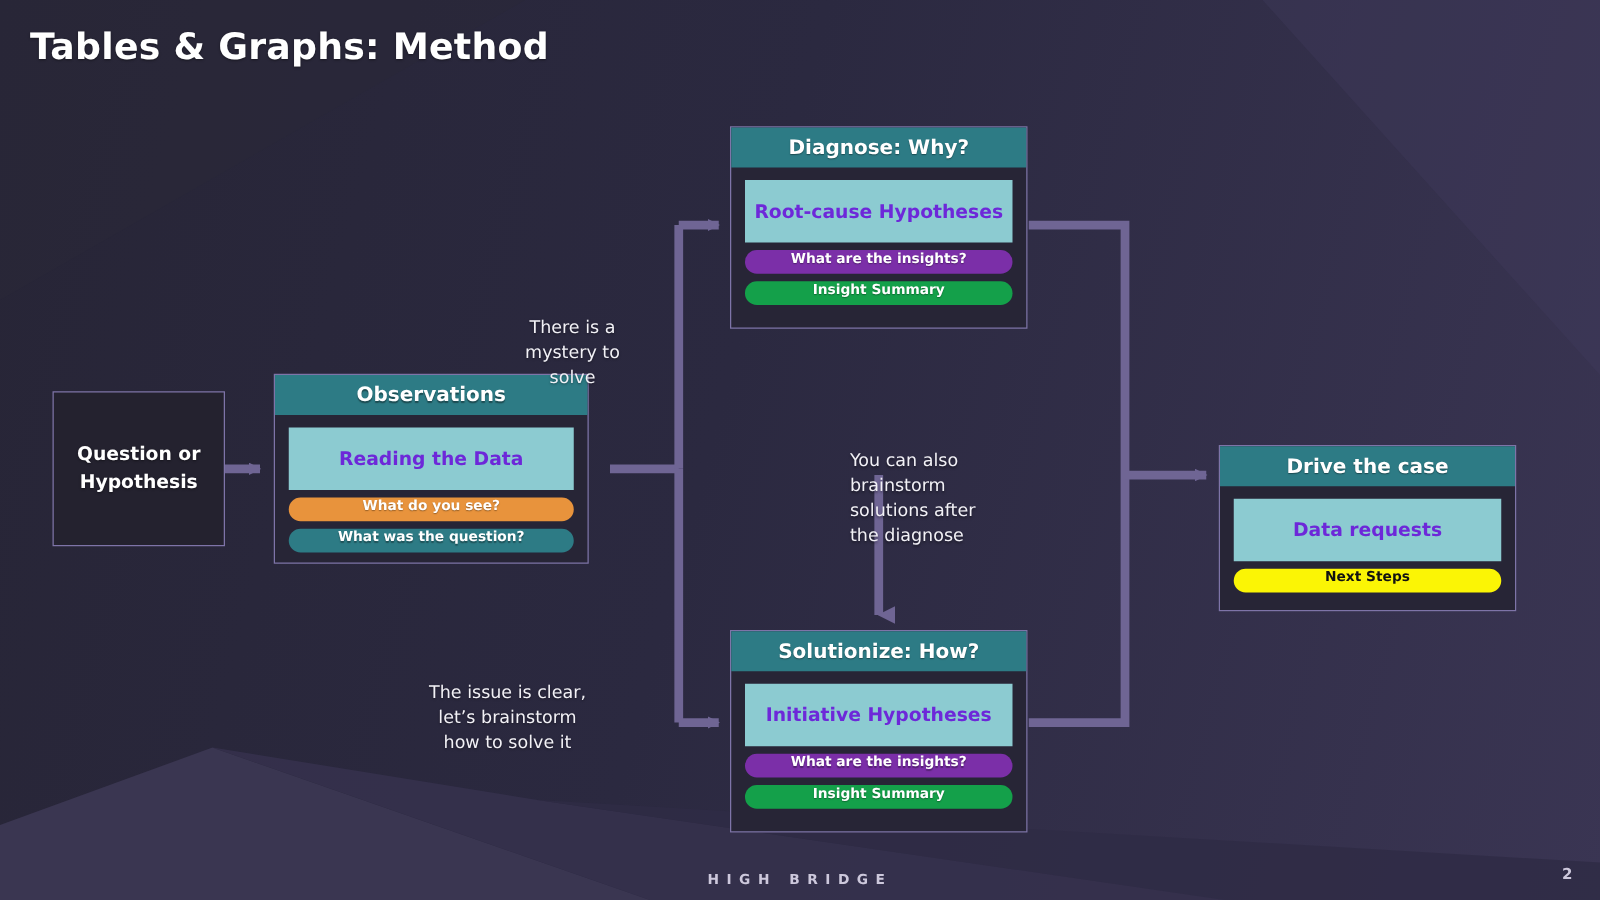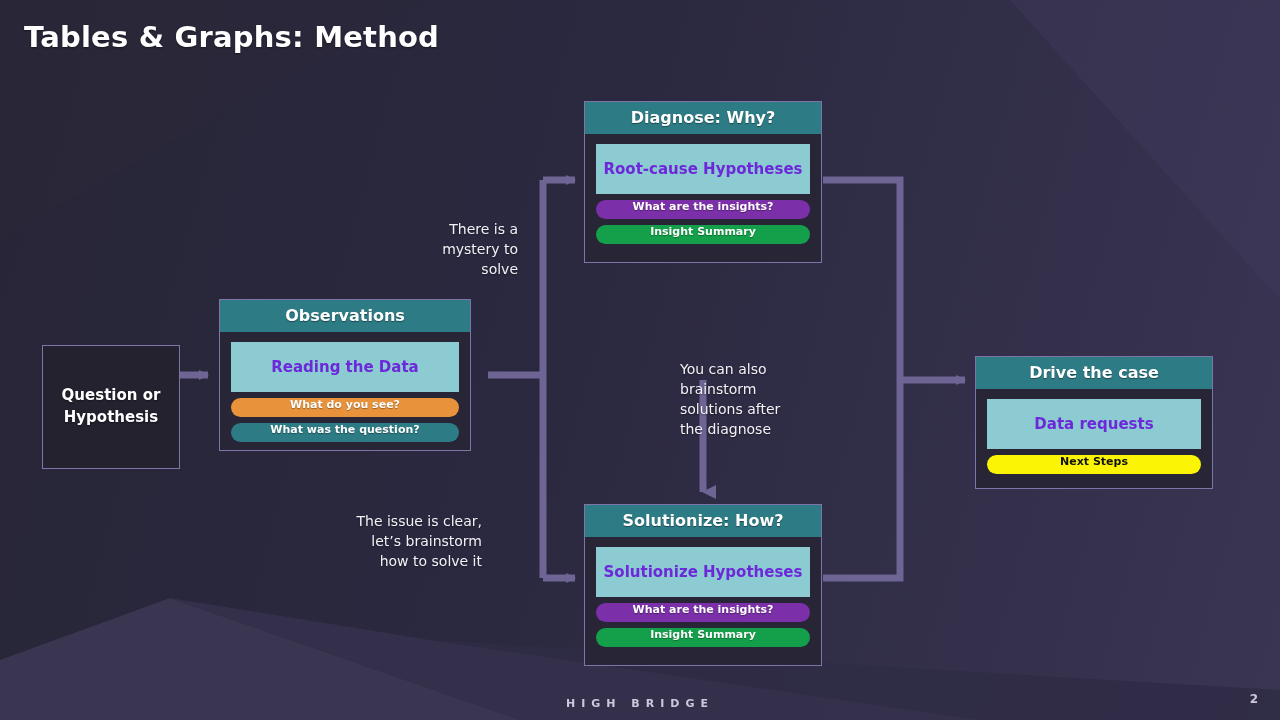--- a/index.html
+++ b/index.html
@@ -112,21 +112,21 @@
   }
 
   
   .note {
     position: absolute;
     color: #f2f1f6;
     font-size: 14px;
     line-height: 1.42;
     text-shadow: 0 1px 2px rgba(0,0,0,.4);
   }
-  .note.right  { text-align: right; }
+  .note.right  { text-align: center; margin-top: 33px; }
   .note.left   { text-align: left; }
 
   
   .footer-brand {
     position: absolute;
     left: 0;
     right: 0;
     bottom: 10px;
     text-align: center;
     color: #cdc8dc;
@@ -187,21 +187,21 @@
       <path d="M703,380 L703,492" stroke="#6f6594" stroke-width="7" fill="none" marker-end="url(#arrowD)"></path>
 
       <path d="M823,180 L900,180 L900,380" stroke="#6f6594" stroke-width="7" fill="none"></path>
 
       <path d="M823,578 L900,578 L900,380" stroke="#6f6594" stroke-width="7" fill="none"></path>
 
       <path d="M900,380 L965,380" stroke="#6f6594" stroke-width="7" fill="none" marker-end="url(#arrowR)"></path>
     </svg>
   </div>
 
-  <div class="plain-box" style="left:42px; top:313px; width:138px; height:124px;margin-top:32px;">
+  <div class="plain-box" style="left:42px; top:313px; width:138px; height:124px;">
     <div>
       <div>Question or</div>
       <div>Hypothesis</div>
     </div>
   </div>
 
   <div class="card" style="left:219px; top:299px; width:252px; height:152px;">
     <div class="card-header">Observations</div>
     <div class="card-body">
       <div class="block">Reading the Data</div>
@@ -215,21 +215,21 @@
     <div class="card-body">
       <div class="block">Root-cause Hypotheses</div>
       <div class="pill pill-purple">What are the insights?</div>
       <div class="pill pill-green">Insight Summary</div>
     </div>
   </div>
 
   <div class="card" style="left:584px; top:504px; width:238px; height:162px;">
     <div class="card-header">Solutionize: How?</div>
     <div class="card-body">
-      <div class="block">Solutionize Hypotheses</div>
+      <div class="block">Initiative Hypotheses</div>
       <div class="pill pill-purple">What are the insights?</div>
       <div class="pill pill-green">Insight Summary</div>
     </div>
   </div>
 
   <div class="card" style="left:975px; top:316px; width:238px; height:133px;margin-top:40px;">
     <div class="card-header">Drive the case</div>
     <div class="card-body">
       <div class="block">Data requests</div>
       <div class="pill pill-yellow">Next Steps</div>

